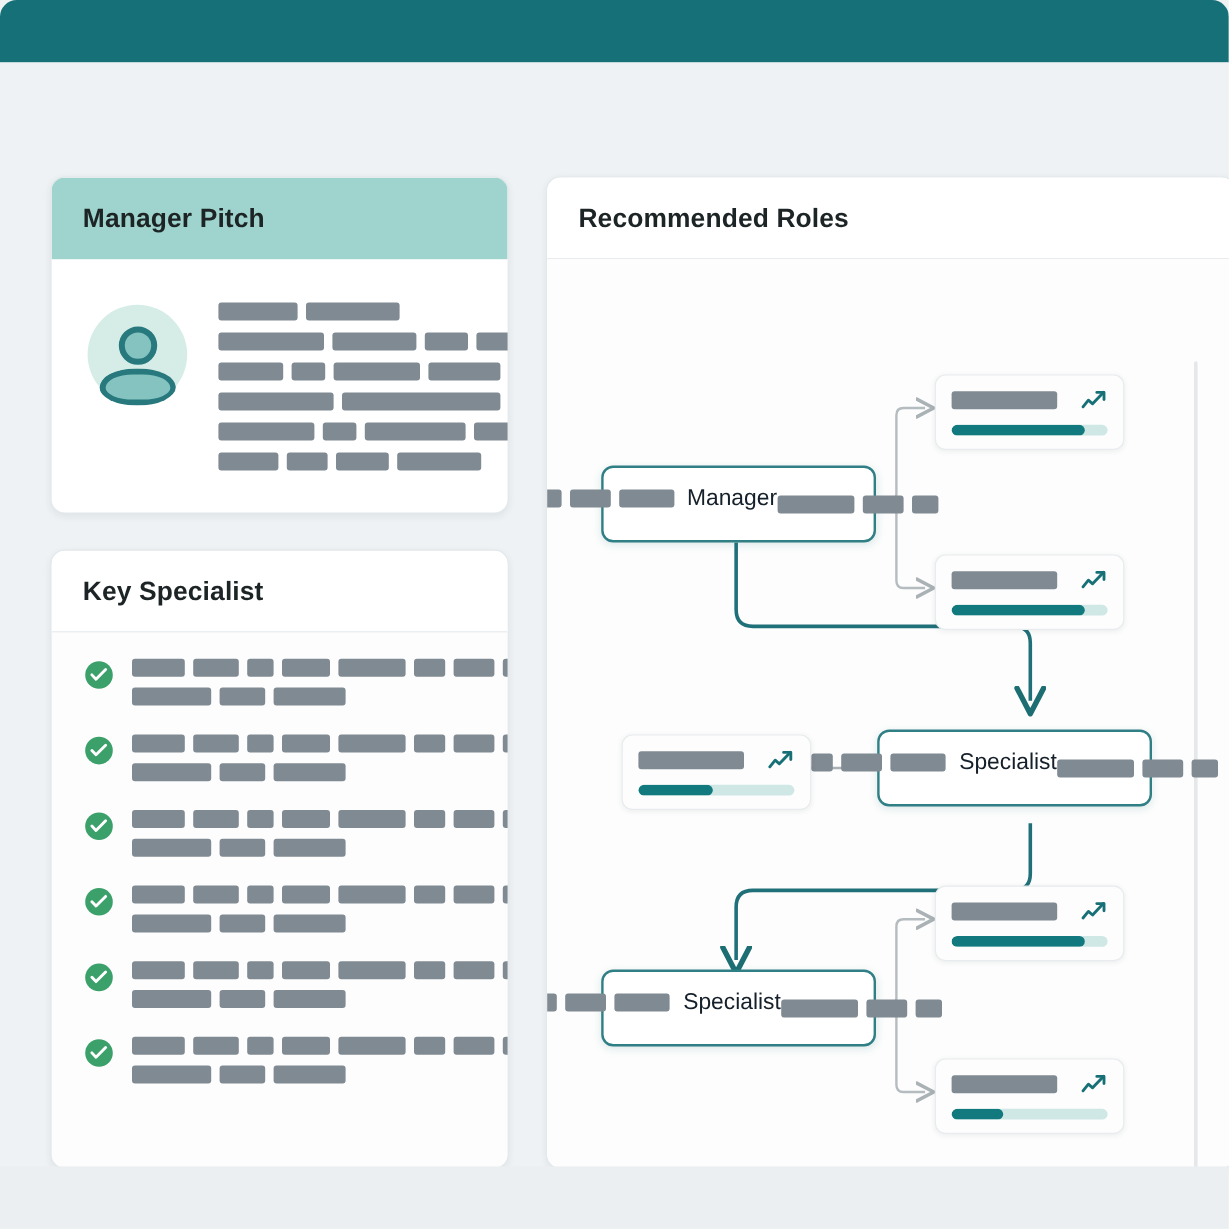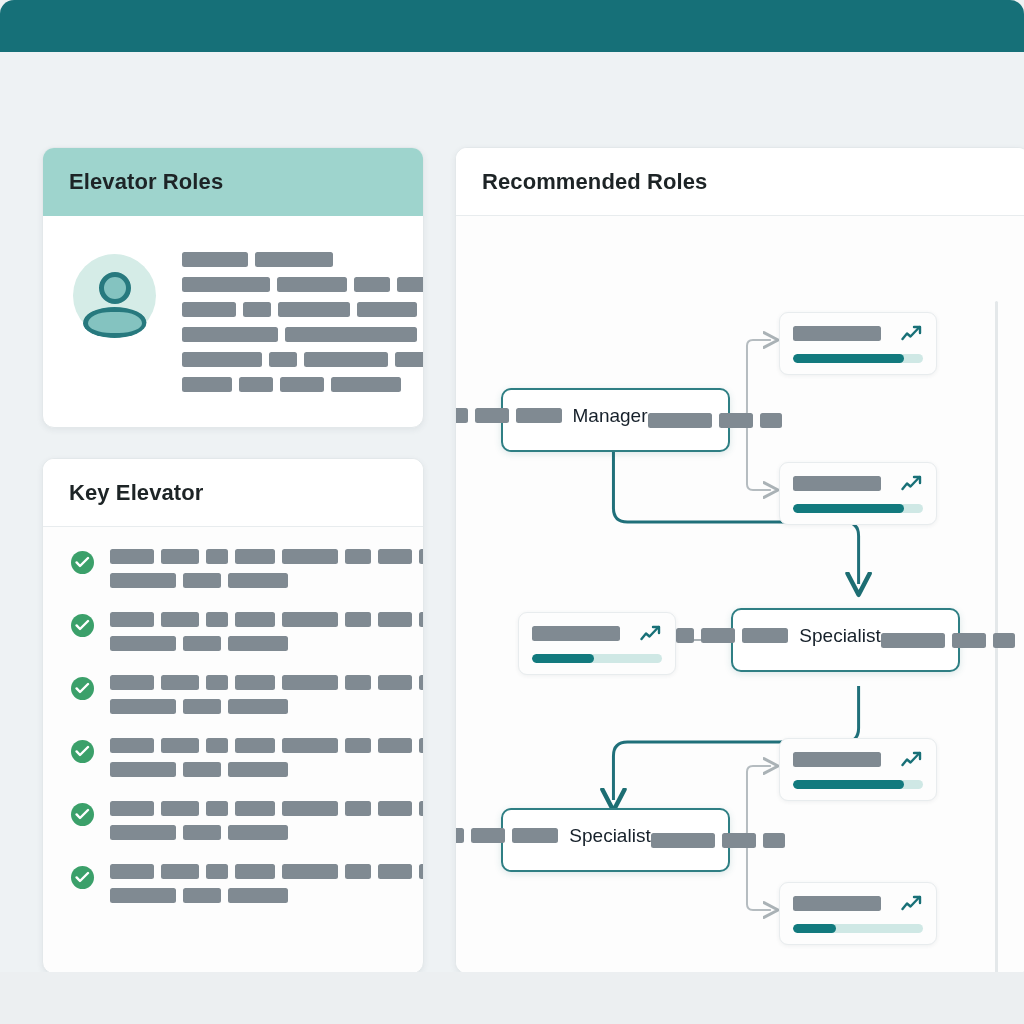--- a/index.html
+++ b/index.html
@@ -155,21 +155,21 @@
 </head>
 <body>
 
 <div id="app">
 
   <div class="topbar"></div>
 
   <div class="workspace">
 
     <div class="card" id="pitch-card">
-      <div class="card-head teal">Elevator Roles</div>
+      <div class="card-head teal">Manager Pitch</div>
       <div class="pitch-body">
         <div class="avatar">
           <div class="head"></div>
           <div class="body"></div>
         </div>
         <div class="skel-lines" id="pitch-skels">
             <div class="skel-row">
               <span class="skel" style="width: 66px;"></span>
               <span class="skel" style="width: 78px;"></span>
             </div>
@@ -199,21 +199,21 @@
               <span class="skel" style="width: 50px;"></span>
               <span class="skel" style="width: 34px;"></span>
               <span class="skel" style="width: 44px;"></span>
               <span class="skel" style="width: 70px;"></span>
             </div>
           </div>
       </div>
     </div>
 
     <div class="card" id="strength-card">
-      <div class="card-head plain">Key Elevator</div>
+      <div class="card-head plain">Key Specialist</div>
       <div class="strength-body" id="strength-list">
           <div class="strength-item">
             <span class="chk">
               <svg width="15" height="13" viewBox="0 0 15 13">
                 <path d="M1.6,6.4 L5,10 L13,2" fill="none" stroke="#ffffff" stroke-width="2.4" stroke-linecap="round" stroke-linejoin="round"></path>
               </svg>
             </span>
             <div class="strength-lines">
               <div class="skel-row" style="margin-bottom: 9px;">
                 <span class="skel" style="width: 44px;"></span>

